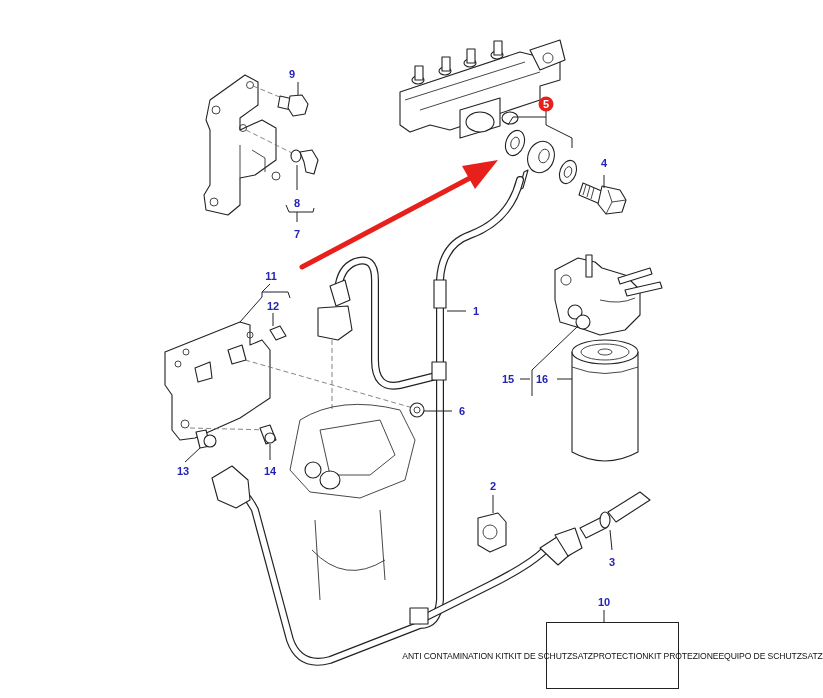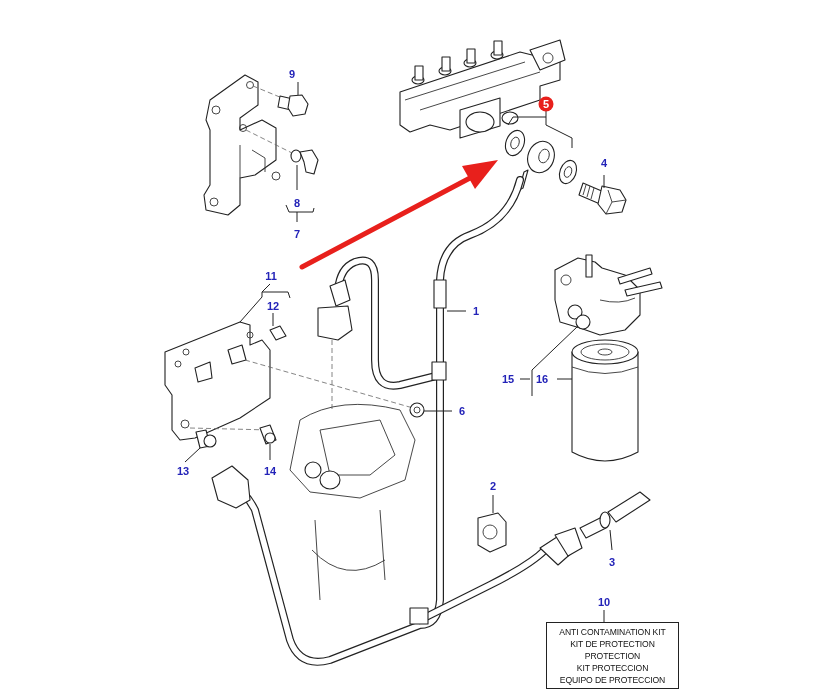--- a/index.html
+++ b/index.html
@@ -6,21 +6,21 @@
   body { width:823px; height:698px; position:relative; overflow:hidden; font-family:"Liberation Sans", sans-serif; }
   #diagram { position:absolute; left:0; top:0; width:823px; height:698px; }
   .thin { fill:none; stroke:#333; stroke-width:0.9; }
   .part { fill:#fff; stroke:#222; stroke-width:1.1; stroke-linejoin:round; }
   .dash { fill:none; stroke:#666; stroke-width:0.8; stroke-dasharray:5 3; }
   .hose { fill:none; stroke:#222; stroke-width:8; stroke-linecap:round; stroke-linejoin:round; }
   .hose-in { fill:none; stroke:#fff; stroke-width:5.6; stroke-linecap:round; stroke-linejoin:round; }
   .lead { fill:none; stroke:#222; stroke-width:1; }
   .num { font-family:"Liberation Sans", sans-serif; font-weight:bold; font-size:11px; fill:#2323b8; text-anchor:middle; }
   .badge-text { font-family:"Liberation Sans", sans-serif; font-weight:bold; font-size:11px; fill:#fff; text-anchor:middle; }
-  .kit-box { position:absolute; left:546px; top:622px; width:131px; height:65px; border:1px solid #222; background:#fff; display:flex; flex-direction:column; justify-content:center; align-items:center; }
+  .kit-box { position:absolute; left:546px; top:622px; width:131px; height:65px; border:1px solid #222; background:#fff; display:flex; flex-direction:row; justify-content:center; align-items:center; }
   .kit-line { font-family:"Liberation Sans", sans-serif; font-size:8.6px; color:#111; line-height:12px; letter-spacing:-0.1px; white-space:nowrap; }
 </style>
 </head>
 <body>
 
 <svg id="diagram" viewBox="0 0 823 698">
 
   <g>
     <path class="part" d="M400,92 L520,52 L560,62 L560,80 L540,86 L540,100 L450,130 L430,125 L410,132 L400,125 Z"></path>
     <path class="thin" d="M405,100 L525,62 M420,110 L540,72"></path>
@@ -202,17 +202,17 @@
   <text class="num" x="271" y="280">11</text>
   <text class="num" x="273" y="310">12</text>
   <text class="num" x="183" y="475">13</text>
   <text class="num" x="270" y="475">14</text>
   <text class="num" x="508" y="383">15</text>
   <text class="num" x="542" y="383">16</text>
 </svg>
 
 <div class="kit-box">
   <div class="kit-line">ANTI CONTAMINATION KIT</div>
-  <div class="kit-line">KIT DE PROTECTION</div>
+  <div class="kit-line">KIT DE SCHUTZSATZ</div>
   <div class="kit-line">PROTECTION</div>
-  <div class="kit-line">KIT PROTECCION</div>
-  <div class="kit-line">EQUIPO DE PROTECCION</div>
+  <div class="kit-line">KIT PROTEZIONE</div>
+  <div class="kit-line">EQUIPO DE SCHUTZSATZ</div>
 </div>
 
 </body></html>

